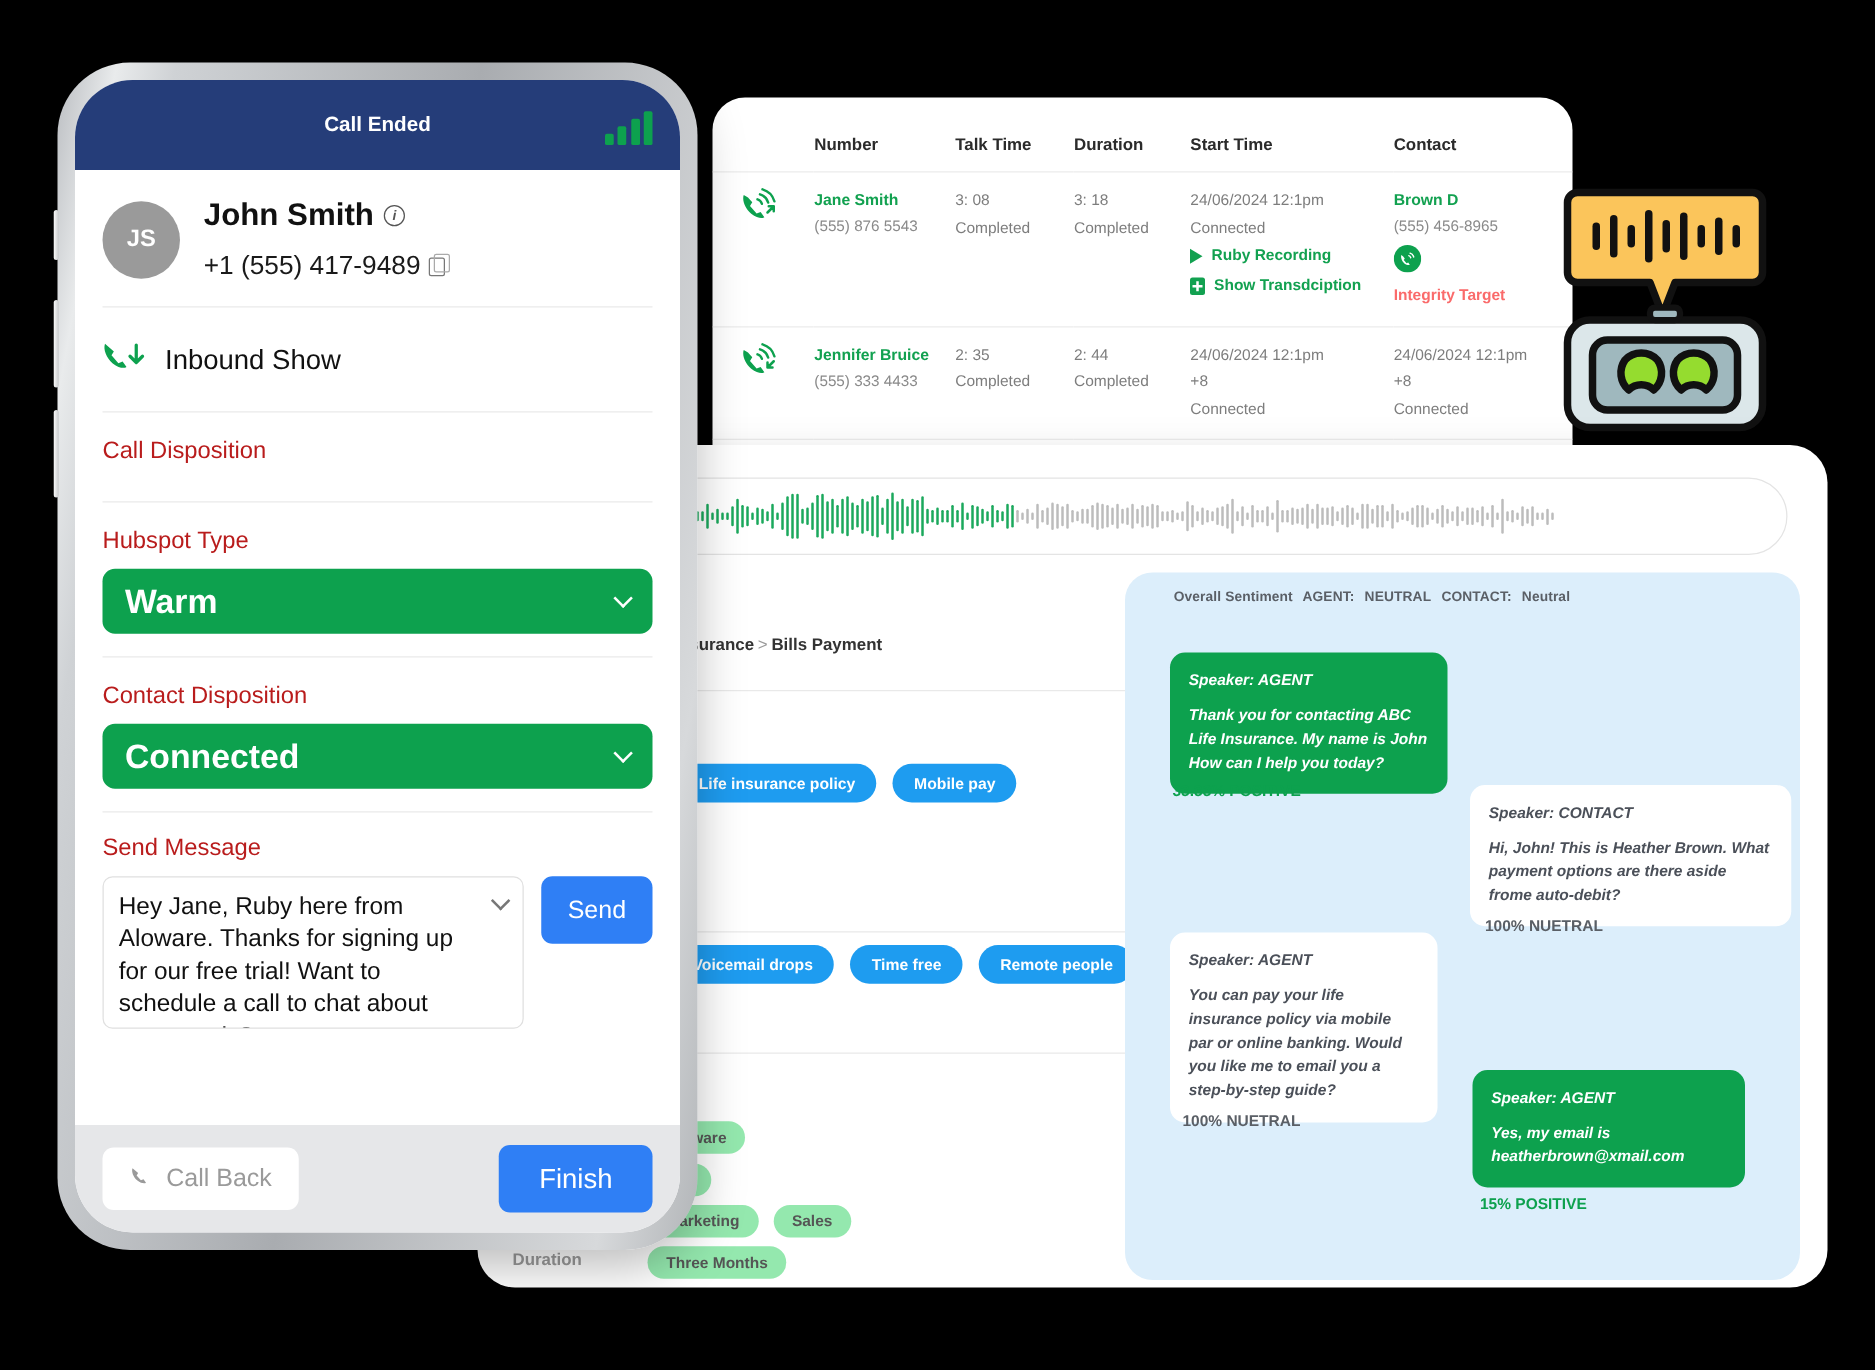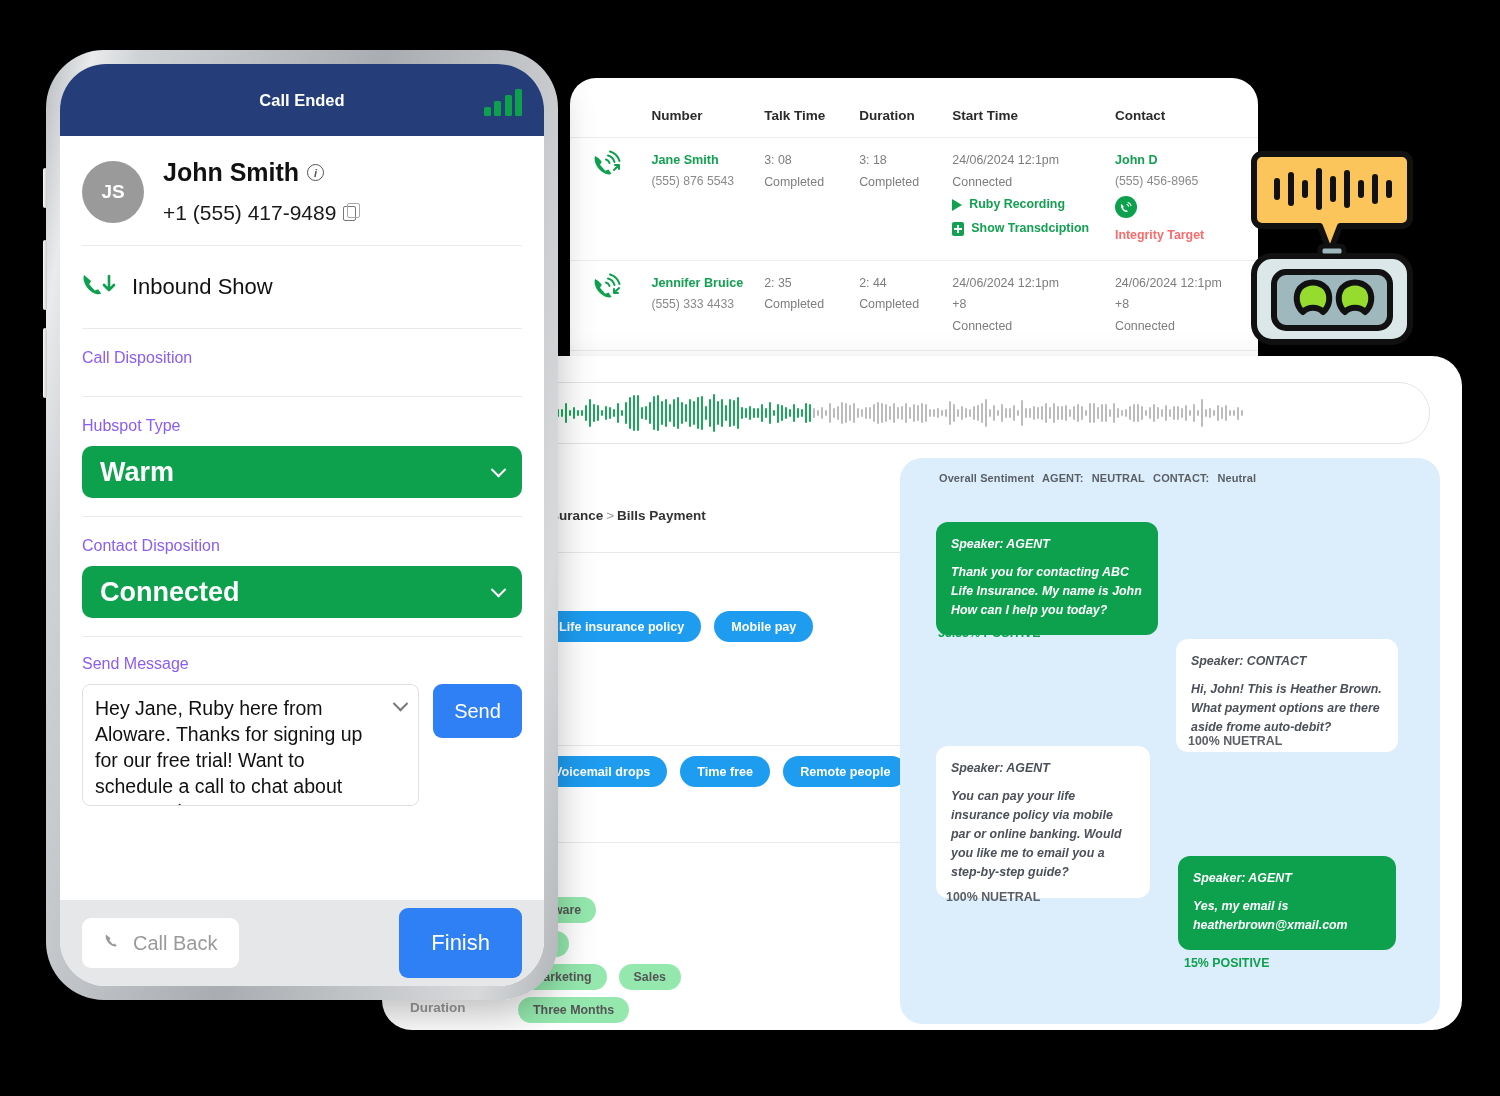--- a/index.html
+++ b/index.html
@@ -137,21 +137,21 @@
   #contact-name { font-size: 25px; font-weight: 700; color: #111; display: flex; align-items: center; gap: 8px; }
   #contact-phone { font-size: 21px; color: #1a1a1a; display: flex; align-items: center; gap: 7px; margin-top: 14px; }
   .info-ic { width: 17px; height: 17px; border: 1.7px solid #555; border-radius: 50%; font-size: 11px; font-weight: 700; color: #555; display: inline-flex; align-items: center; justify-content: center; font-style: italic; }
   .copy-ic { width: 13px; height: 15px; border: 1.6px solid #777; border-radius: 2px; position: relative; }
   .copy-ic::before { content:''; position: absolute; left: 2.5px; top: -3.5px; width: 11px; height: 13px; border: 1.6px solid #aaa; border-radius: 2px; }
 
   .phone-sep { height: 1px; background: #eaeaea; margin: 0 22px; }
   #inbound-row { display: flex; align-items: center; gap: 14px; padding: 24px 22px; }
   #inbound-label { font-size: 22px; color: #111; }
   .field-block { padding: 20px 22px 18px 22px; }
-  .field-label { font-size: 16px; color: #8b5cf6; margin-bottom: 11px; }
+  .field-label { font-size: 19px; color: #b91c1c; margin-bottom: 11px; }
   .dd {
     height: 52px; background: #0DA14E; border-radius: 10px;
     display: flex; align-items: center; justify-content: space-between;
     padding: 0 18px; color: #fff; font-size: 27px; font-weight: 700;
   }
   .chev { width: 11px; height: 11px; border-right: 2.6px solid currentColor; border-bottom: 2.6px solid currentColor; transform: rotate(45deg) translate(-2px,-2px); flex: none; }
   #msg-block { padding: 18px 22px 0 22px; }
   #msg-row { display: flex; gap: 14px; align-items: flex-start; }
   #msg-textarea {
     flex: 1; height: 122px; border: 1px solid #e0e0e0; border-radius: 8px;
@@ -167,21 +167,21 @@
     position: absolute; left: 0; right: 0; bottom: 0; height: 86px;
     background: #e6e7e9; display: flex; align-items: center; justify-content: space-between;
     padding: 0 22px;
   }
   #callback-button {
     height: 50px; padding: 0 22px; background: #fff; border: none; border-radius: 9px;
     display: flex; align-items: center; gap: 10px; color: #9a9a9a; font-size: 20px;
     font-family: "Liberation Sans", sans-serif; cursor: pointer;
   }
   #finish-button {
-    height: 70px; padding: 0 32px; background: #2F7FF5; border: none; border-radius: 9px;
+    height: 54px; padding: 0 32px; background: #2F7FF5; border: none; border-radius: 9px;
     color: #fff; font-size: 22px; font-family: "Liberation Sans", sans-serif; cursor: pointer;
   }
 
   
   #robot-mascot { position: absolute; left: 1248px; top: 148px; width: 168px; height: 200px; }
 </style>
 </head>
 <body>
 
 <div class="stage">
@@ -226,21 +226,21 @@
             <div class="cell-link">
               <span class="play-tri"></span>
               <span>Ruby Recording</span>
             </div>
             <div class="cell-link">
               <span class="doc-ic"></span>
               <span>Show Transdciption</span>
             </div>
           </td>
           <td class="col-contact">
-            <div class="cell-name">John D</div>
+            <div class="cell-name">Brown D</div>
             <div class="cell-sub">(555) 456-8965</div>
             <div class="ph-ring" style="margin:4px 0 2px 0;">
               <svg width="22" height="22" viewBox="0 0 22 22">
                   <circle cx="11" cy="11" r="11" fill="#0DA14E"></circle>
                 <path d="M6 8c-.6 1.8.4 5 2.5 6.7 1.9 1.5 3.7 1.6 4.3 1.1l-1.2-1.8-1.4.5-2.2-2.5.8-1.3L7.4 9z" fill="#fff"></path>
                 <path d="M12 8.5a2.4 2.4 0 0 1 1.6 1.7M13 6.5a4.6 4.6 0 0 1 3 3.1" stroke="#fff" stroke-width="1.1" fill="none" stroke-linecap="round"></path>
               </svg>
             </div>
             <div class="cell-alert">Integrity Target</div>
           </td>
@@ -572,21 +572,21 @@
         <span>CONTACT:</span>
         <span>Neutral</span>
       </div>
 
       <div class="bubble agent-g" style="left:36px; top:64px; width:222px;">
         <div class="bub-spk">Speaker: AGENT</div>
         <div class="bub-txt">Thank you for contacting ABC Life Insurance. My name is John How can I help you today?</div>
       </div>
       <div class="score pos" style="left:38px; top:168px;">33.33% POSITIVE</div>
 
-      <div class="bubble white" style="left:276px; top:181px; width:222px;">
+      <div class="bubble white" style="left:276px; top:170px; width:257px;">
         <div class="bub-spk">Speaker: CONTACT</div>
         <div class="bub-txt">Hi, John! This is Heather Brown. What payment options are there aside frome auto-debit?</div>
       </div>
       <div class="score neu" style="left:288px; top:276px;">100% NUETRAL</div>
 
       <div class="bubble white" style="left:36px; top:288px; width:214px;">
         <div class="bub-spk">Speaker: AGENT</div>
         <div class="bub-txt">You can pay your life insurance policy via mobile par or online banking. Would you like me to email you a step-by-step guide?</div>
       </div>
       <div class="score neu" style="left:46px; top:432px;">100% NUETRAL</div>

